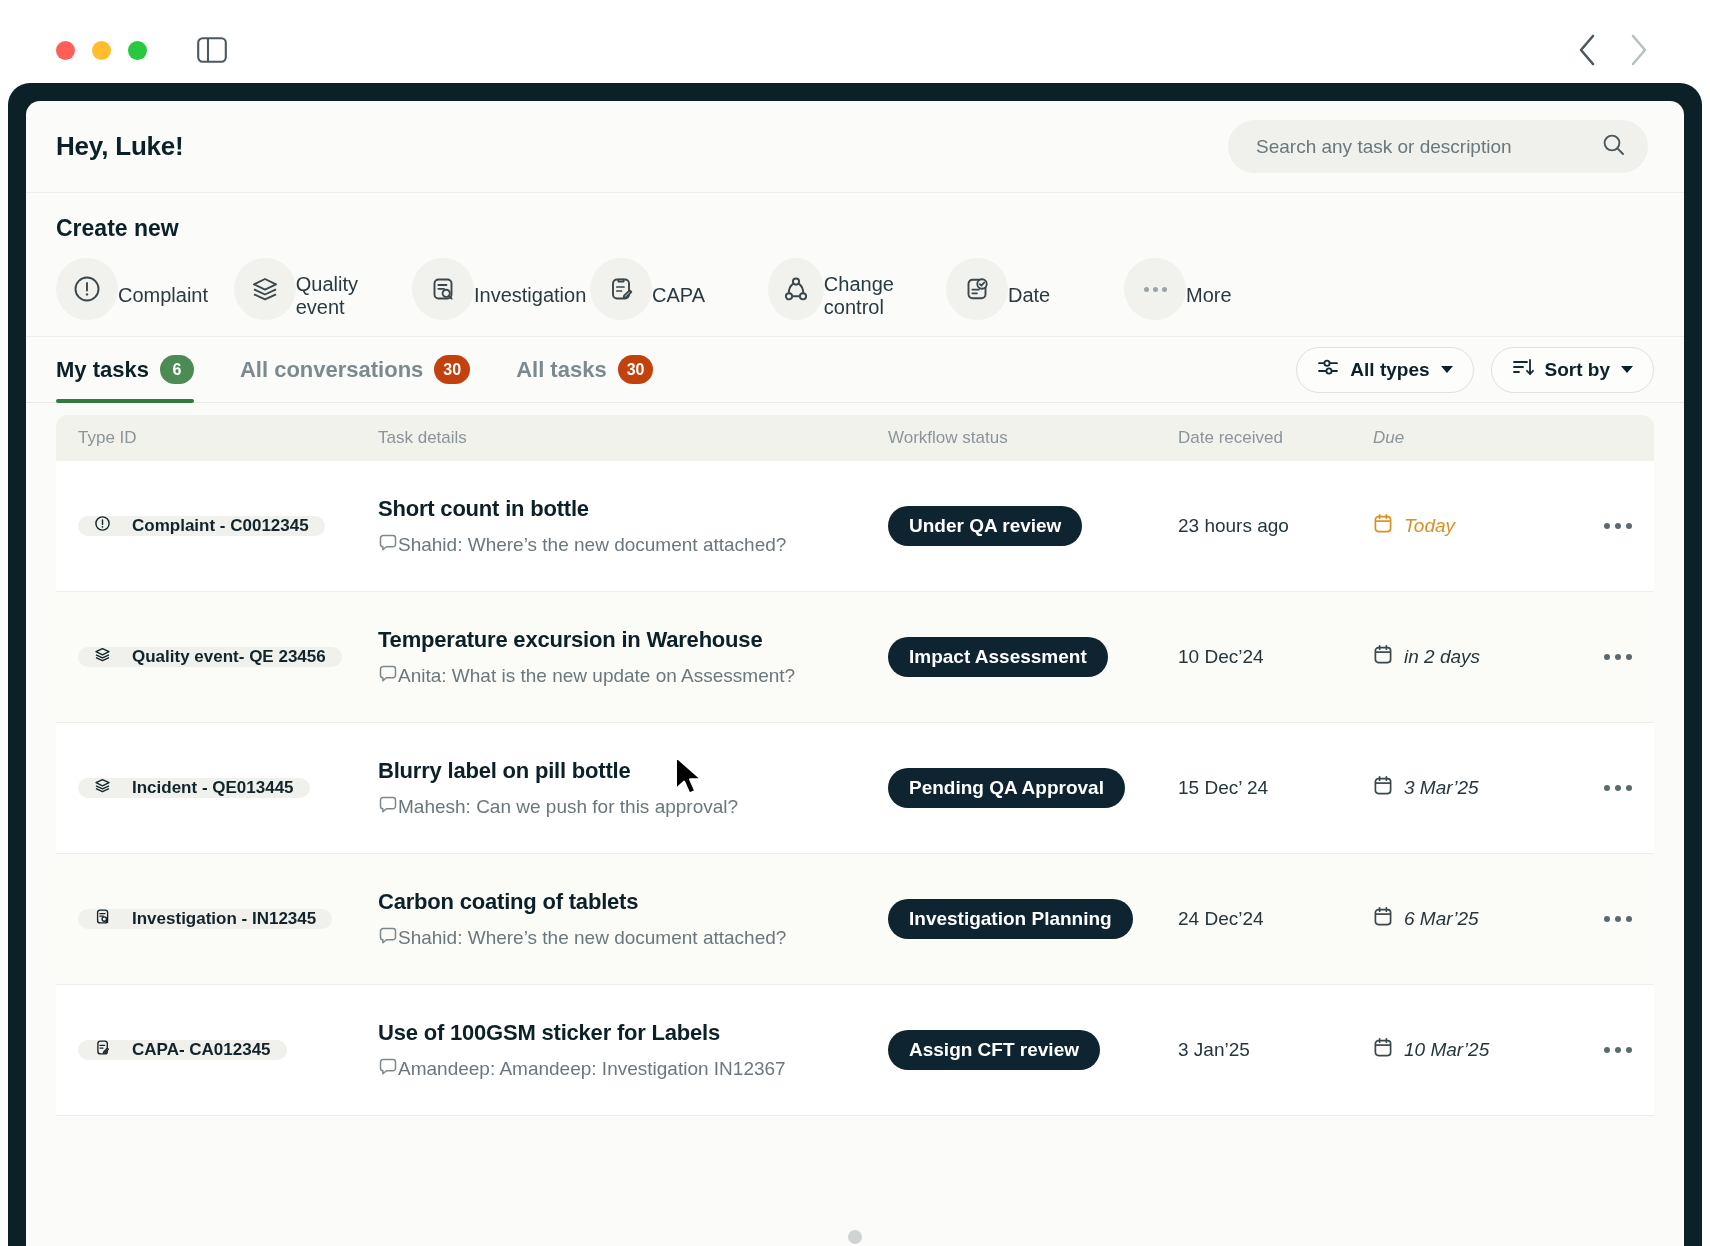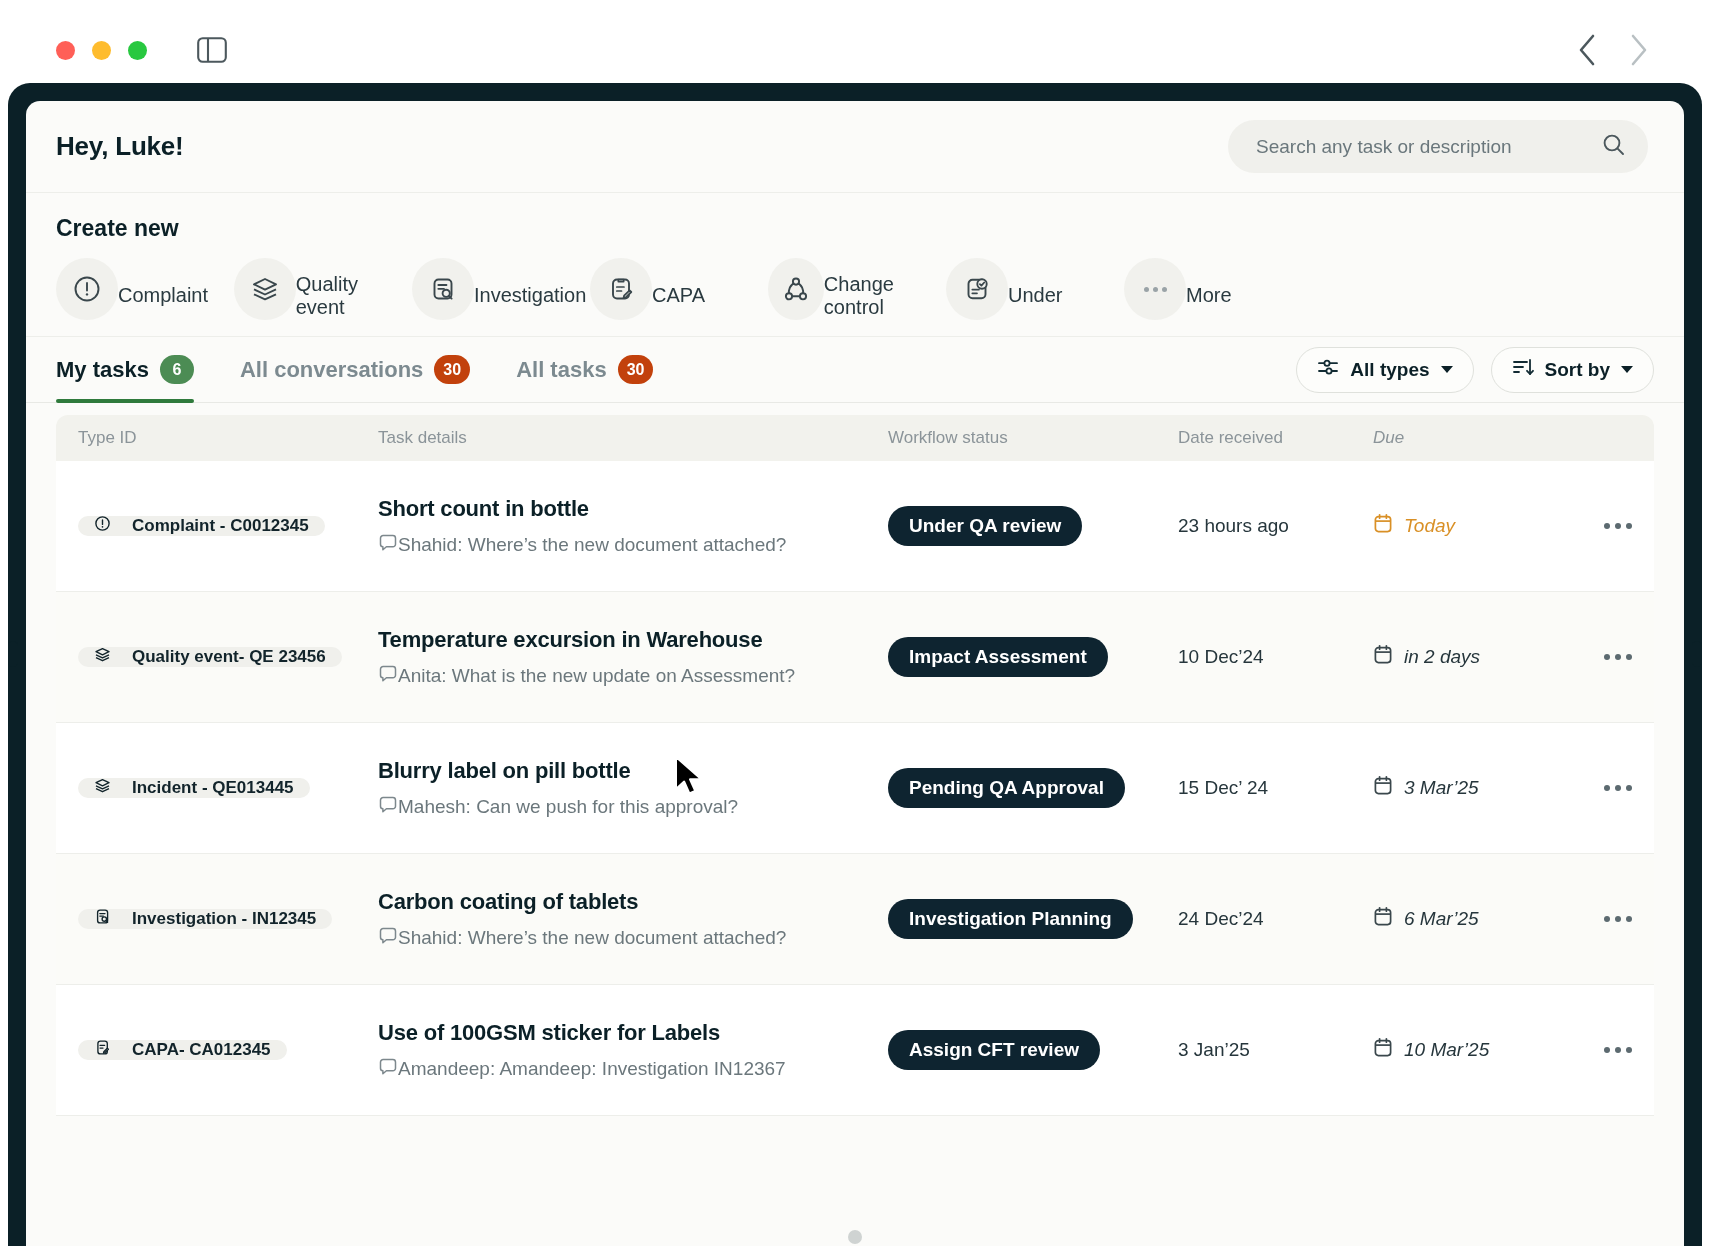--- a/index.html
+++ b/index.html
@@ -307,21 +307,21 @@
         <div class="create-item">
           <span class="create-icon-wrap">
             <svg width="30" height="30" viewBox="0 0 30 30" fill="none">
               <path d="M6.5 9.8a4 4 0 0 1 4-4h9a4 4 0 0 1 4 4v10.4a4 4 0 0 1-4 4h-9a4 4 0 0 1-4-4z" stroke="#3a474c" stroke-width="1.9"></path>
               <line x1="10.3" y1="15.6" x2="17" y2="15.6" stroke="#3a474c" stroke-width="1.7" stroke-linecap="round"></line>
               <line x1="10.3" y1="19.3" x2="15" y2="19.3" stroke="#3a474c" stroke-width="1.7" stroke-linecap="round"></line>
               <circle cx="20" cy="10" r="4.7" stroke="#3a474c" stroke-width="1.9" fill="#f1f1ed"></circle>
               <path d="M17.9 10.1 L19.4 11.6 L22.2 8.5" stroke="#3a474c" stroke-width="1.8" stroke-linecap="round" stroke-linejoin="round"></path>
             </svg>
           </span>
-          <span class="create-label">Under</span>
+          <span class="create-label">Date</span>
         </div>
 
         <div class="create-item">
           <span class="create-icon-wrap">
             <span class="dots-more">
                 <i></i>
                 <i></i>
                 <i></i>
               </span>
           </span>

